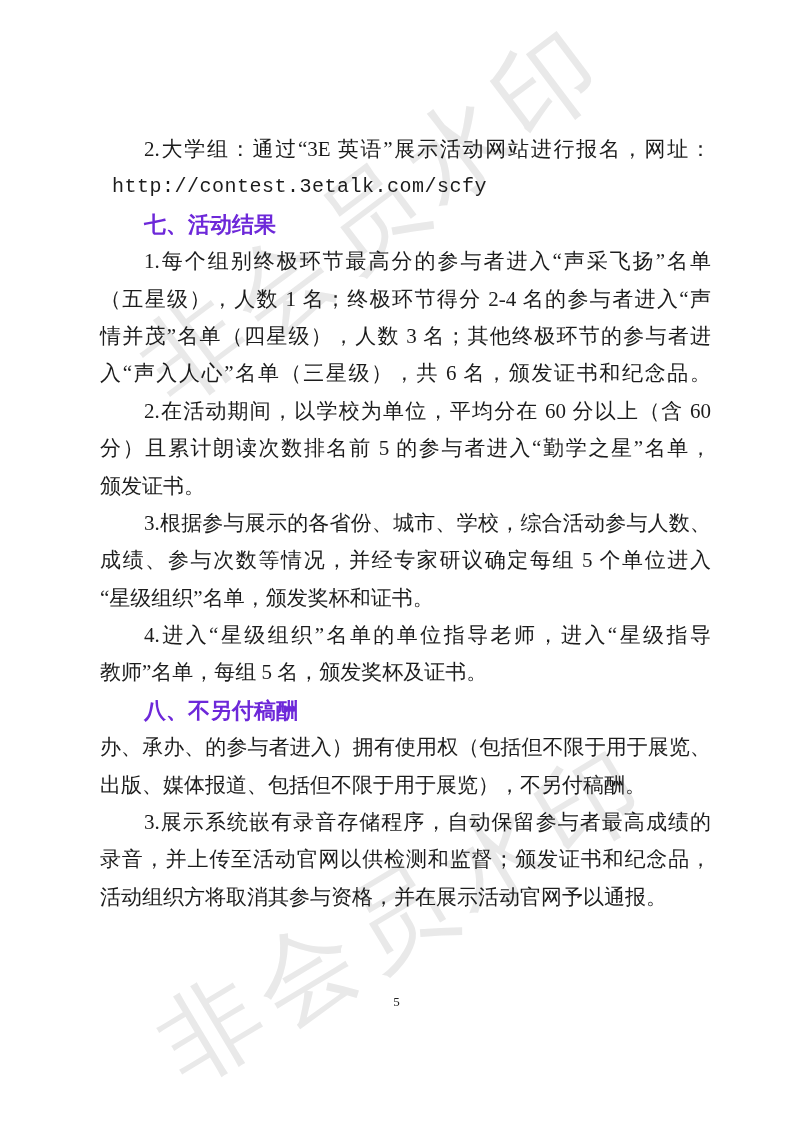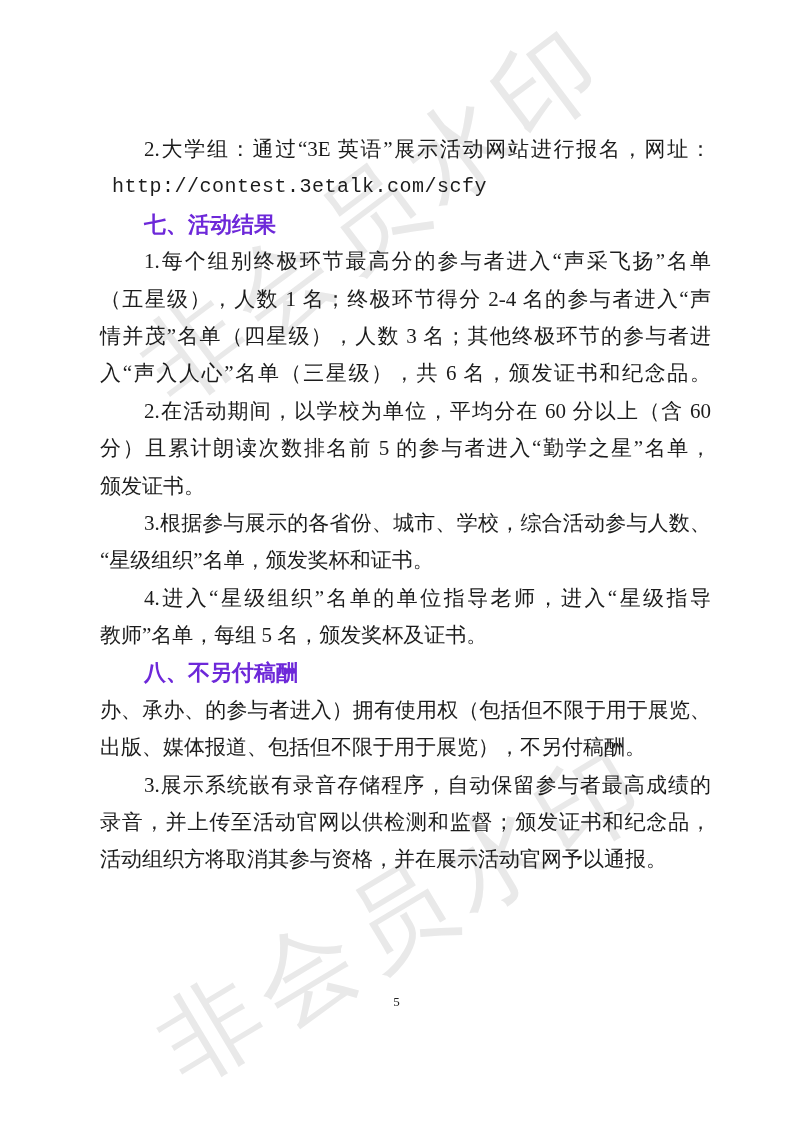--- a/index.html
+++ b/index.html
@@ -86,20 +86,21 @@
     <div class="ln url">http://contest.3etalk.com/scfy</div>
     <div class="ln heading indent">七、活动结果</div>
     <div class="ln indent j">1.每个组别终极环节最高分的参与者进入“声采飞扬”名单</div>
     <div class="ln j">（五星级），人数 1 名；终极环节得分 2-4 名的参与者进入“声</div>
     <div class="ln j">情并茂”名单（四星级），人数 3 名；其他终极环节的参与者进</div>
     <div class="ln j">入“声入人心”名单（三星级），共 6 名，颁发证书和纪念品。</div>
     <div class="ln indent j">2.在活动期间，以学校为单位，平均分在 60 分以上（含 60</div>
     <div class="ln j">分）且累计朗读次数排名前 5 的参与者进入“勤学之星”名单，</div>
     <div class="ln">颁发证书。</div>
     <div class="ln indent j">3.根据参与展示的各省份、城市、学校，综合活动参与人数、</div>
+    <div class="ln j">成绩、参与次数等情况，并经专家研议确定每组 5 个单位进入</div>
     <div class="ln">“星级组织”名单，颁发奖杯和证书。</div>
     <div class="ln indent j">4.进入“星级组织”名单的单位指导老师，进入“星级指导</div>
     <div class="ln">教师”名单，每组 5 名，颁发奖杯及证书。</div>
     <div class="ln heading indent">八、不另付稿酬</div>
     <div class="ln j">办、承办、的参与者进入）拥有使用权（包括但不限于用于展览、</div>
     <div class="ln">出版、媒体报道、包括但不限于用于展览），不另付稿酬。</div>
     <div class="ln indent j">3.展示系统嵌有录音存储程序，自动保留参与者最高成绩的</div>
     <div class="ln j">录音，并上传至活动官网以供检测和监督；颁发证书和纪念品，</div>
     <div class="ln">活动组织方将取消其参与资格，并在展示活动官网予以通报。</div>
   </div>

